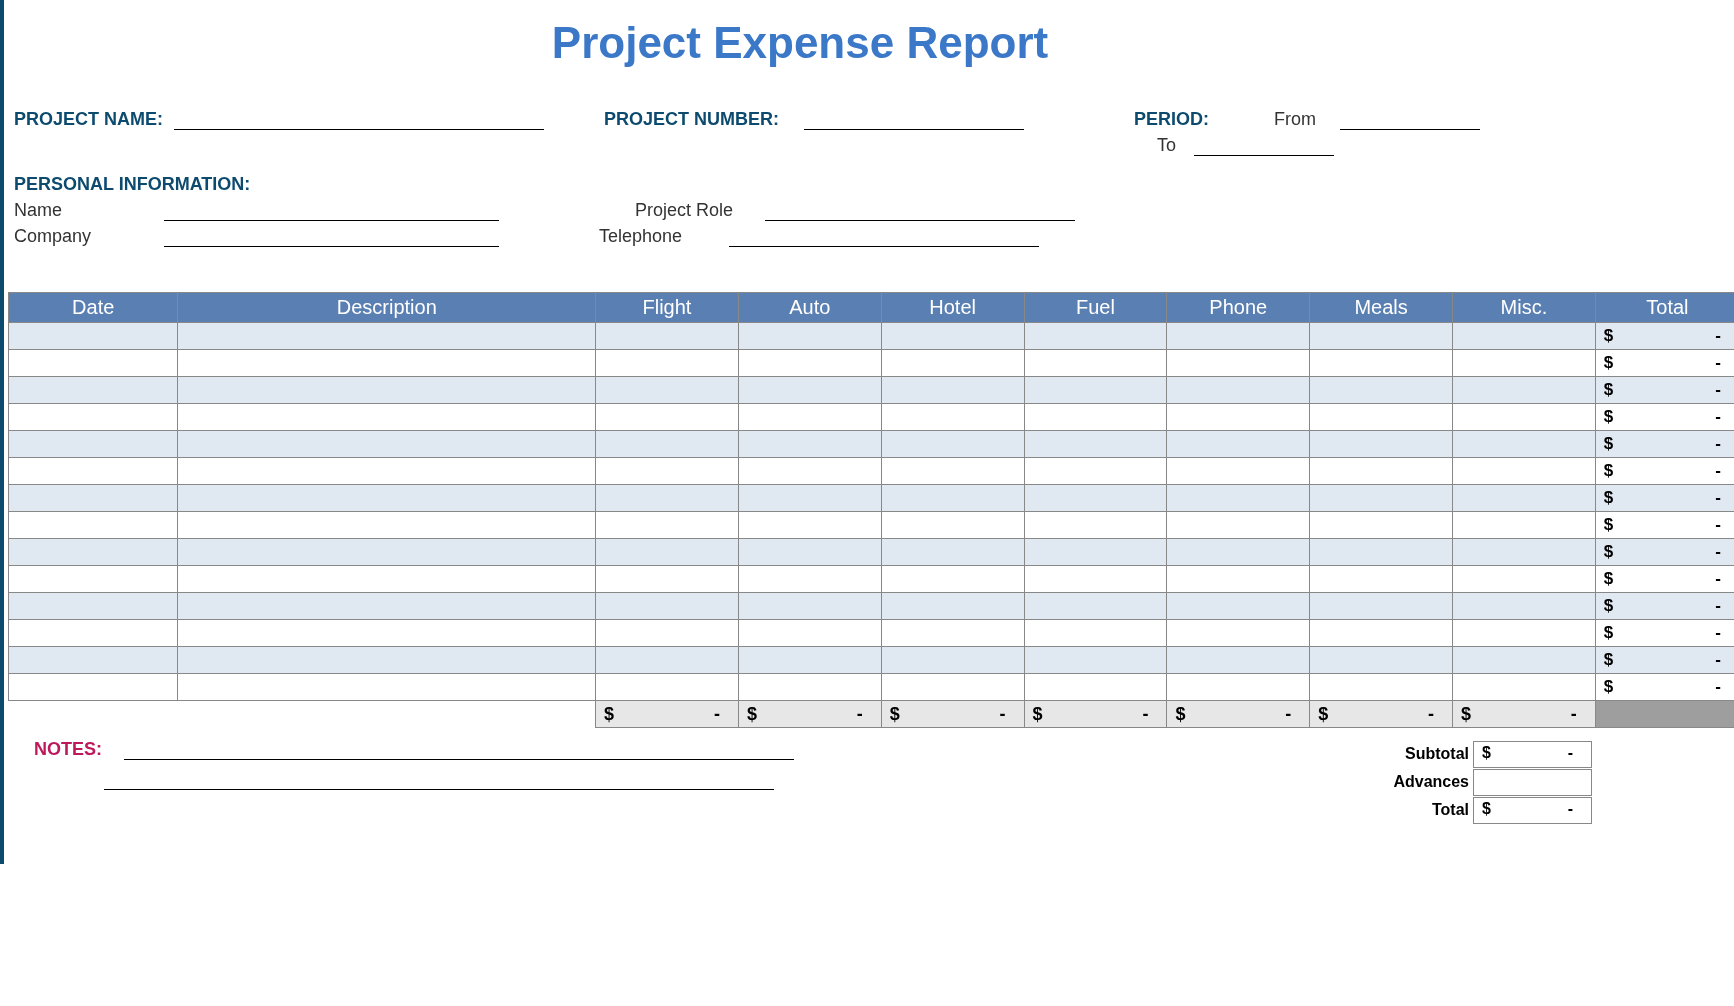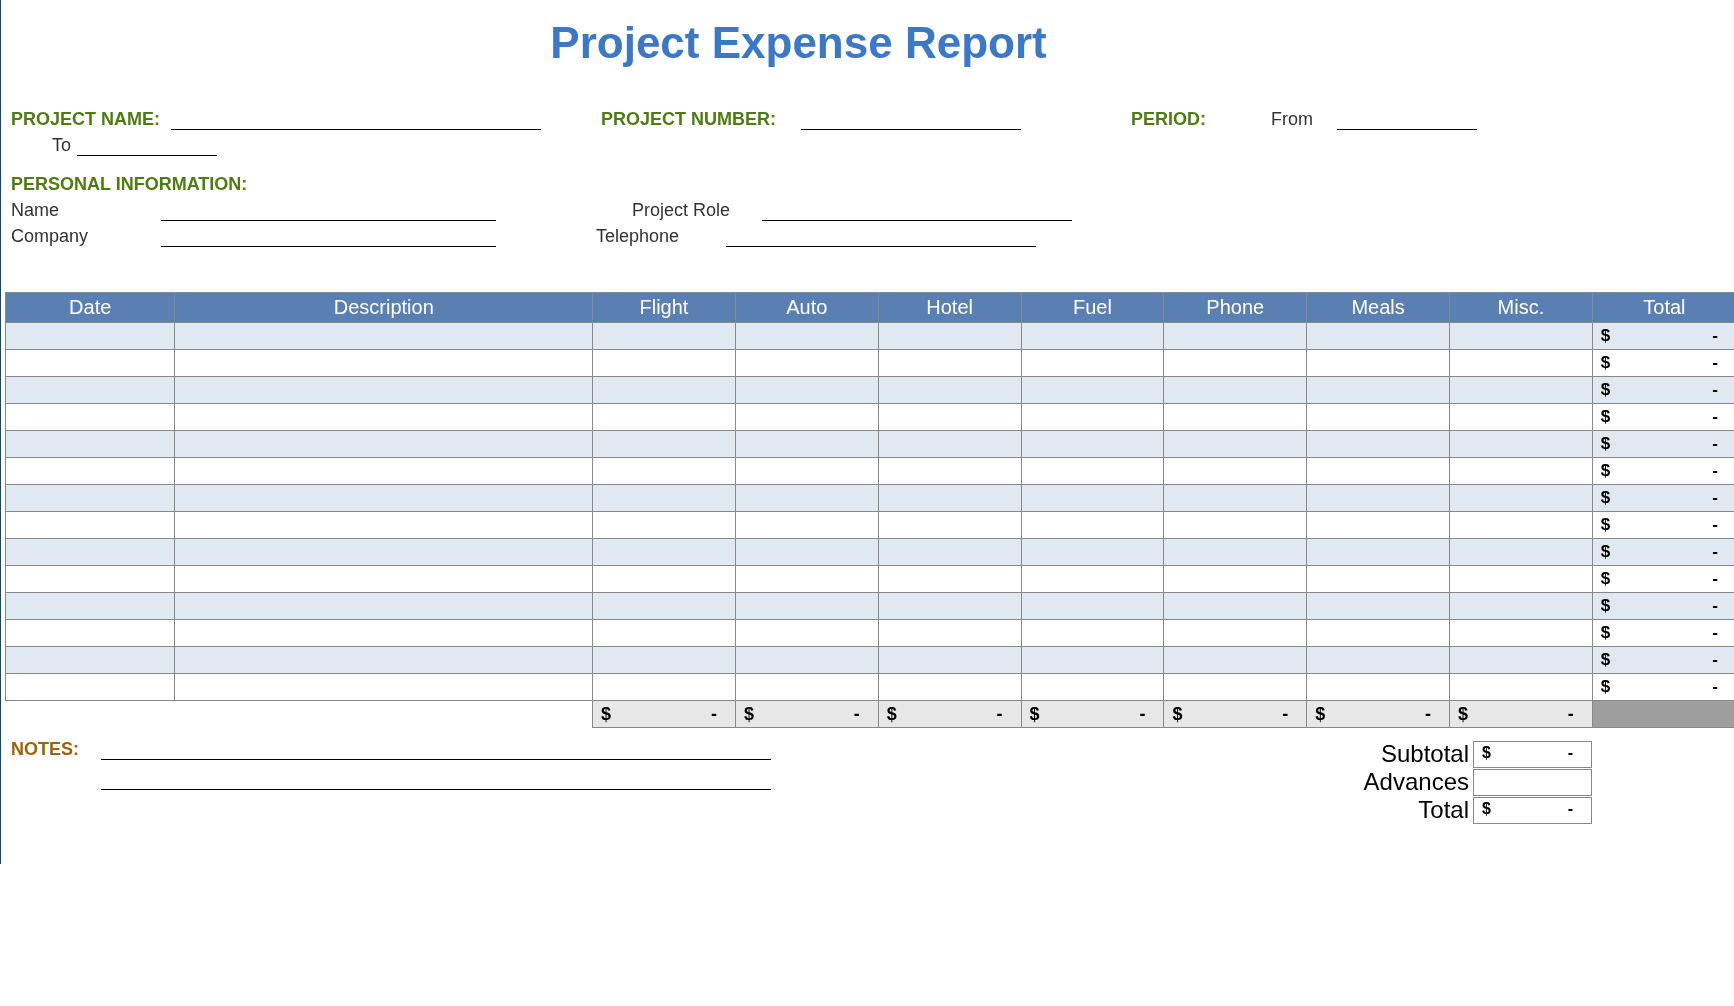--- a/index.html
+++ b/index.html
@@ -5,36 +5,36 @@
   * { box-sizing: border-box; }
   body {
     margin: 0;
     padding: 0;
     font-family: Arial, Helvetica, sans-serif;
     background: #fff;
     color: #000;
     width: 1734px;
   }
   .sheet {
-    border-left: 1px solid #0c4a6e;
+    border-left: 4px solid #0c4a6e;
     width: 1596px;
     padding-bottom: 40px;
   }
   .title {
     text-align: center;
     color: #3b78c8;
     font-size: 44px;
     font-weight: bold;
     padding: 18px 0 40px 0;
   }
   .section {
     padding: 0 10px;
   }
   .label-gray {
-    color: #4d7c0f;
+    color: #0c4a6e;
     font-weight: bold;
     font-size: 18px;
   }
   .label-dk {
     color: #333;
     font-size: 18px;
   }
   .uline {
     display: inline-block;
     border-bottom: 1.5px solid #000;
@@ -68,25 +68,25 @@
     font-weight: bold;
     font-size: 18px;
     padding: 0 8px;
   }
   .colsum td .cur { float:left; }
   .colsum td .dash{ float:right; padding-right:10px; }
   .colsum td.last-dark { background:#9e9e9e; }
   .colsum td.blank-under { background:#fff; border:none; border-top:1px solid #888;}
   .summary { margin-top:4px; }
   .summary-row { display:flex; justify-content:flex-end; align-items:center; height:28px;}
-  .summary-row .slab { width:120px; text-align:right; font-weight:normal; font-size:24px; padding-right:4px;}
+  .summary-row .slab { width:120px; text-align:right; font-weight:bold; font-size:16px; padding-right:4px;}
   .summary-row .sval { width:119px; border:1px solid #888; height:27px; margin-right:4px; padding:2px 8px 0 8px;}
   .summary-row .sval .cur{float:left; font-weight:bold;}
   .summary-row .sval .dash{float:right; font-weight:bold; padding-right:10px;}
-  .notes-lbl{ color:#a16207; font-weight:bold; font-size:18px; }
+  .notes-lbl{ color:#be185d; font-weight:bold; font-size:18px;margin-left:20px; }
   .note-line{ border-bottom:1.5px solid #000; height:24px; width:670px; display:inline-block;}
   .footnote{ font-style:italic; font-size:19px; padding:30px 0 0 150px;}
   
   .c-date{width:140px;} .c-desc{width:345px;}
   .c-ex{width:118px;} .c-tot{width:119px;}
 </style>
 </head>
 <body>
 
 <div class="sheet">
@@ -99,21 +99,21 @@
       <span class="uline" style="width:370px;"></span>
       <span style="width:60px;"></span>
       <span class="label-gray" style="width:200px;">PROJECT NUMBER:</span>
       <span class="uline" style="width:220px;"></span>
       <span style="width:110px;"></span>
       <span class="label-gray" style="width:90px;">PERIOD:</span>
       <span style="width:50px;"></span>
       <span class="label-dk" style="width:60px; ">From</span>
       <span class="uline" style="width:140px; margin-left:6px;"></span>
     </div>
-    <div class="row-info" style="padding-right:252px;">
+    <div class="row-info" style="justify-content:flex-end; padding-right:252px;gap:12px;">
       <span class="label-dk" style="width:60px; text-align:right;">To</span>
       <span class="uline" style="width:140px; margin-left:6px;"></span>
     </div>
 
     <div style="height:14px;"></div>
     <div class="label-gray">PERSONAL INFORMATION:</div>
 
     <div class="row-info" style="margin-top:4px;">
       <span class="label-dk" style="width:150px;">Name</span>
       <span class="uline" style="width:335px;"></span>

